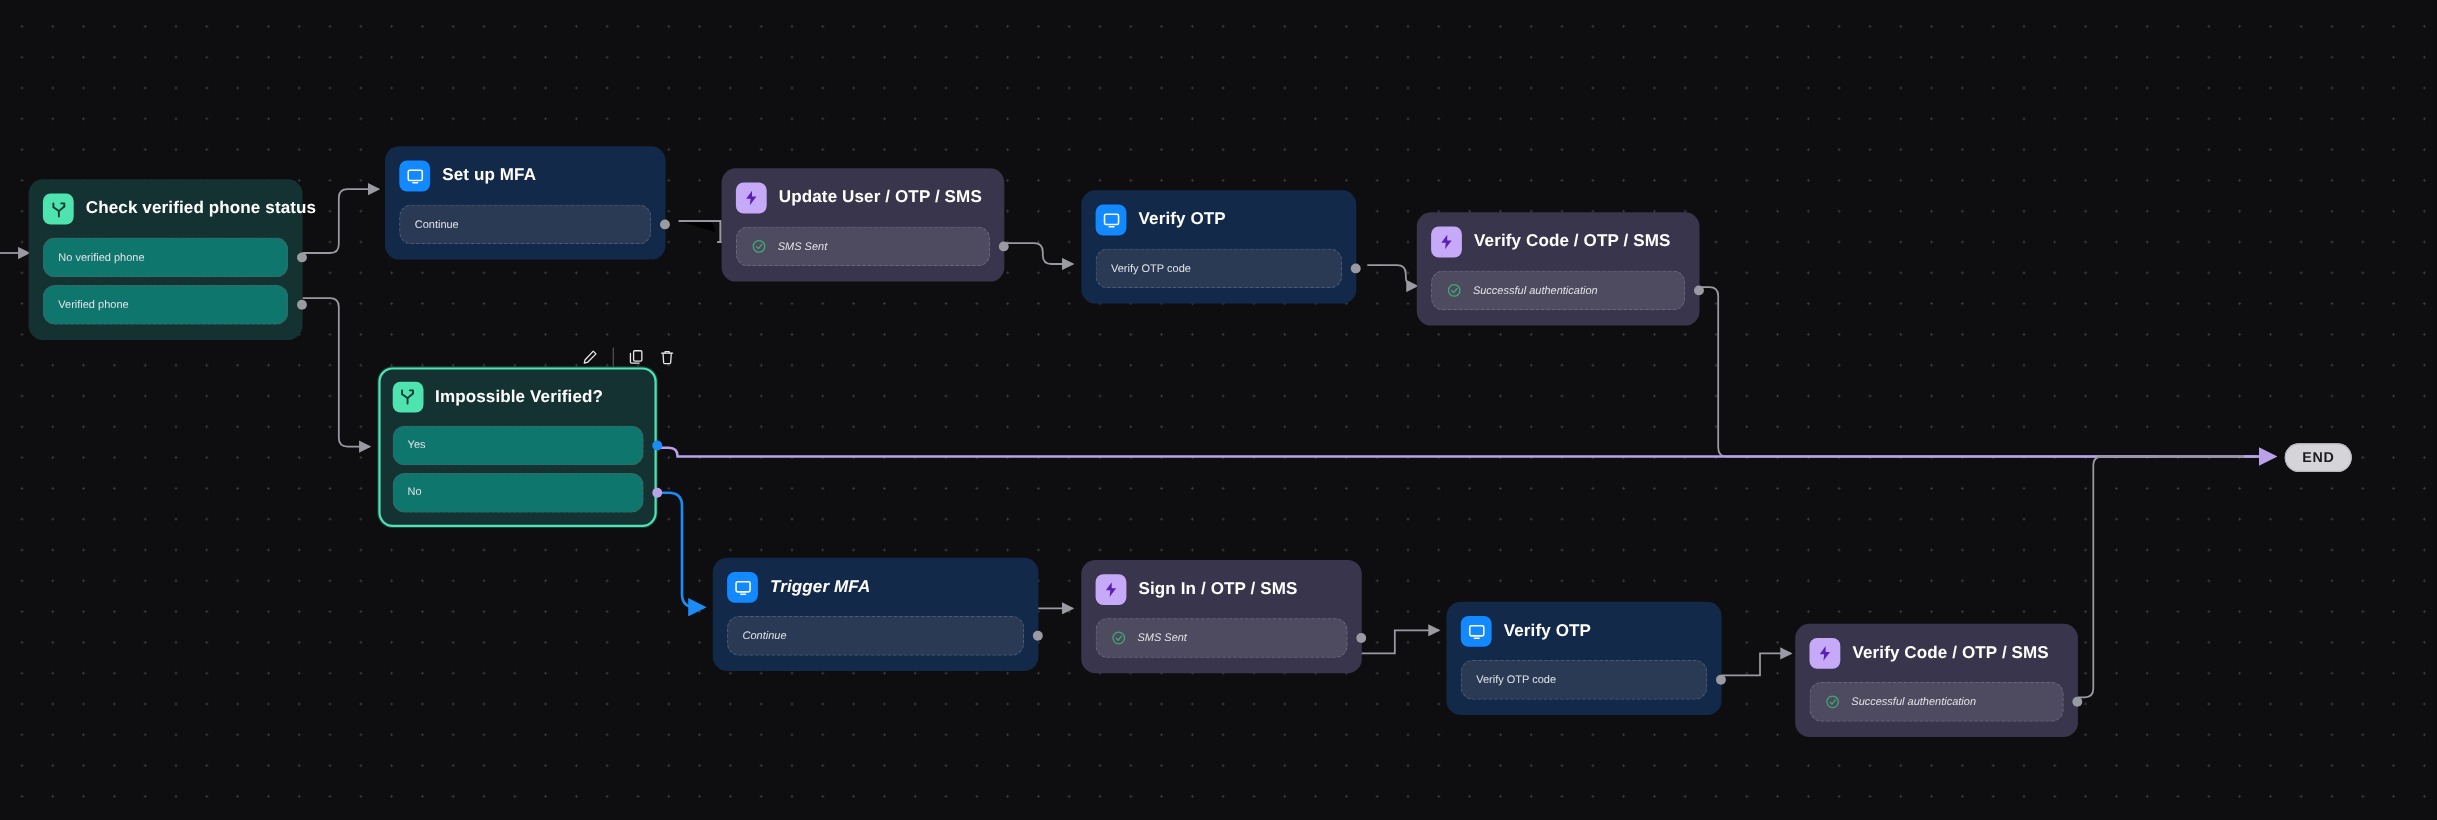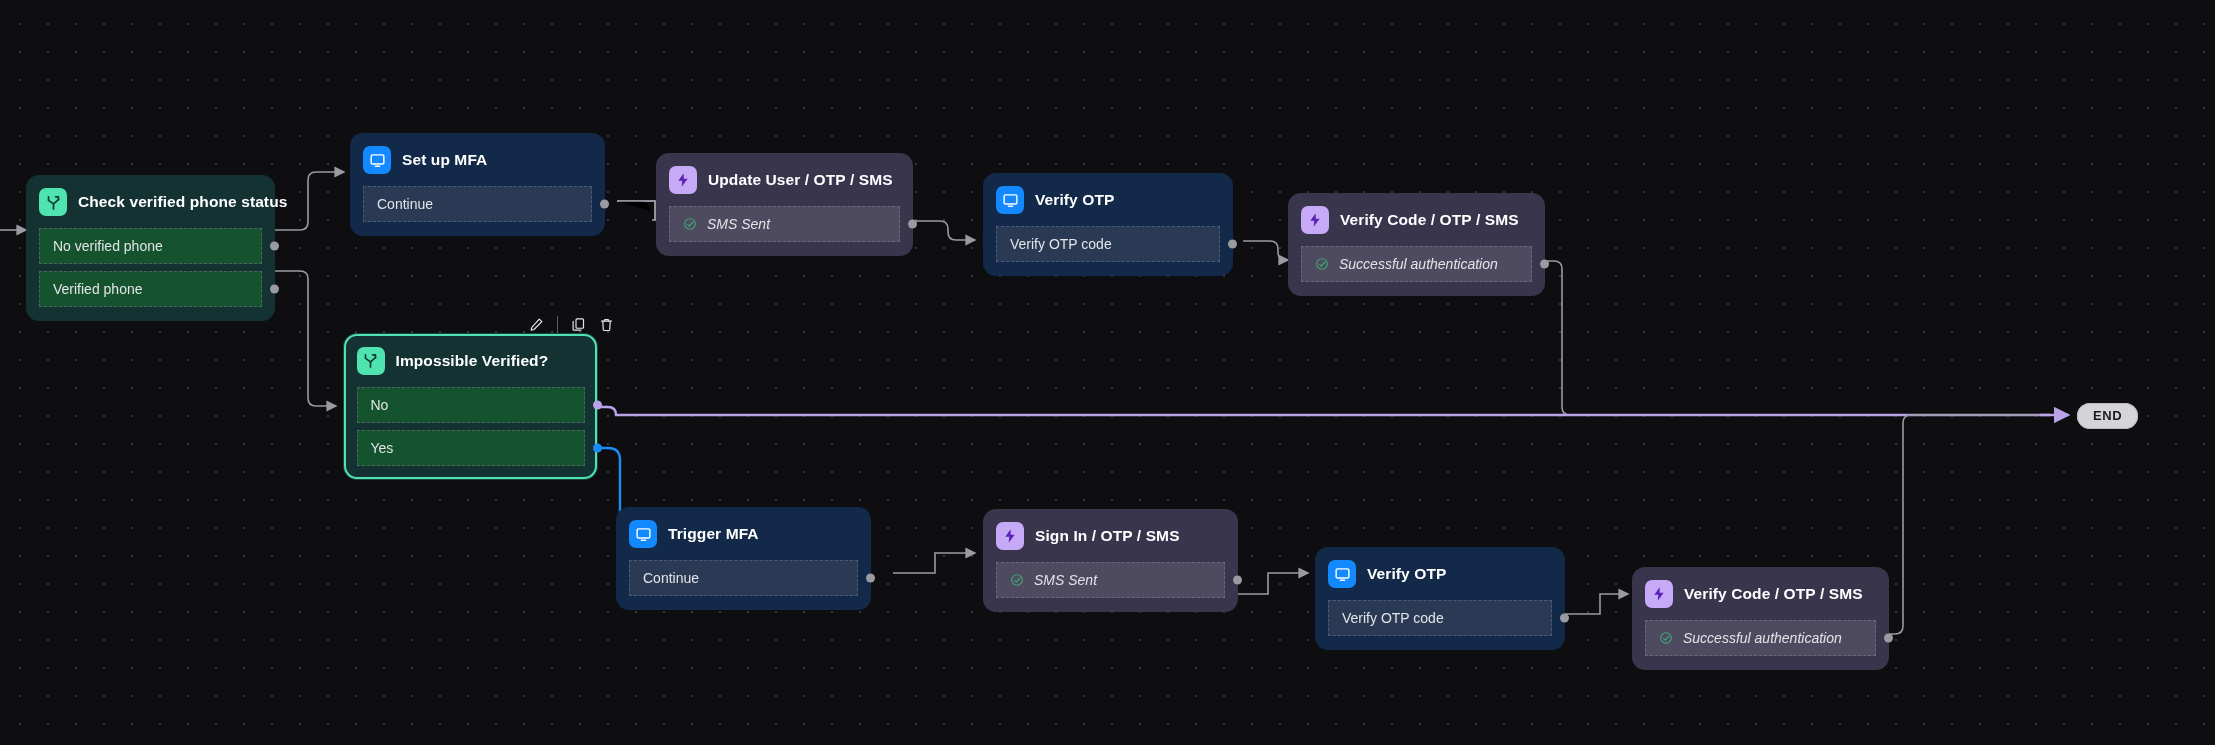--- a/index.html
+++ b/index.html
@@ -63,32 +63,32 @@
   .node-title {
     color: #ffffff;
     font-size: 15.5px;
     font-weight: bold;
     letter-spacing: .1px;
     white-space: nowrap;
   }
 
   .port-row {
     position: relative;
-    border-radius: 0;
+    border-radius: 11px;
     height: 36px;
     display: flex;
     align-items: center;
     padding: 0 13px;
     margin-top: 7px;
-    font-size: 14px;
+    font-size: 10px;
     color: #e2e4e8;
     box-sizing: border-box;
   }
   .port-row:first-of-type { margin-top: 0; }
-  .node.teal   .port-row { background: #14532d; border: 1px dashed #4a6462; }
+  .node.teal   .port-row { background: #0f766e; border: 1px dashed #4a6462; }
   .node.blue   .port-row { background: #2a3a55; border: 1px dashed #4b5b77; }
   .node.purple .port-row { background: #4e4a60; border: 1px dashed #6a6680; font-style: italic; }
   .port-row .chk { margin-right: 10px; display:flex; align-items:center; }
 
   
   .dot {
     position: absolute;
     width: 9px; height: 9px;
     border-radius: 50%;
     right: -18px;
@@ -177,21 +177,21 @@
 
     <path d="M 1231,594 L 1268,594 L 1268,573 L 1308,573" stroke="#9a9aa2" stroke-width="1.6" fill="none" marker-end="url(#ah)"></path>
 
     <path d="M 1563,614 L 1600,614 L 1600,594 L 1628,594" stroke="#9a9aa2" stroke-width="1.6" fill="none" marker-end="url(#ah)"></path>
 
     <path d="M 1882,634 L 1895,634 Q 1903,634 1903,626 L 1903,423 Q 1903,415 1911,415 L 2060,415" stroke="#9a9aa2" stroke-width="1.6" fill="none"></path>
 
     <path d="M 2040,415 L 2068,415" stroke="#b9a2e8" stroke-width="2.4" fill="none" marker-end="url(#ahl)"></path>
   </svg>
 
-  <div class="node teal" style="left:26px; top:175px; width:249px;">
+  <div class="node teal" style="left:26px; top:163px; width:249px;">
     <div class="node-head">
       <div class="node-icon ic-teal">
         <svg width="17" height="17" viewBox="0 0 24 24" fill="none" stroke="#0f3b30" stroke-width="2.4" stroke-linecap="round" stroke-linejoin="round">
           <path d="M5 4 L5 9 L12 14 L12 21"></path>
             <path d="M12 14 L19 8"></path>
             <path d="M19 8 L19 4 M19 4 L15 4"></path>
         </svg>
       </div>
       <div class="node-title">Check verified phone status</div>
     </div>
@@ -306,30 +306,30 @@
       <div class="node-icon ic-teal">
         <svg width="17" height="17" viewBox="0 0 24 24" fill="none" stroke="#0f3b30" stroke-width="2.4" stroke-linecap="round" stroke-linejoin="round">
           <path d="M5 4 L5 9 L12 14 L12 21"></path>
             <path d="M12 14 L19 8"></path>
             <path d="M19 8 L19 4 M19 4 L15 4"></path>
         </svg>
       </div>
       <div class="node-title">Impossible Verified?</div>
     </div>
     <div class="port-row">
+      <span>Yes</span>
+      <span class="dot blu"></span>
+    </div>
+    <div class="port-row">
       <span>No</span>
       <span class="dot lav"></span>
     </div>
-    <div class="port-row">
-      <span>Yes</span>
-      <span class="dot blu"></span>
-    </div>
-  </div>
-
-  <div class="node blue" style="left:616px; top:507px; width:255px;">
+  </div>
+
+  <div class="node blue" style="left:648px; top:507px; width:296px;font-style:italic;">
     <div class="node-head">
       <div class="node-icon ic-blue">
         <svg width="17" height="17" viewBox="0 0 24 24" fill="none" stroke="#ffffff" stroke-width="2" stroke-linecap="round" stroke-linejoin="round">
           <rect x="3" y="4" width="18" height="13" rx="2"></rect>
             <path d="M9 20 L15 20"></path>
         </svg>
       </div>
       <div class="node-title">Trigger MFA</div>
     </div>
     <div class="port-row">

